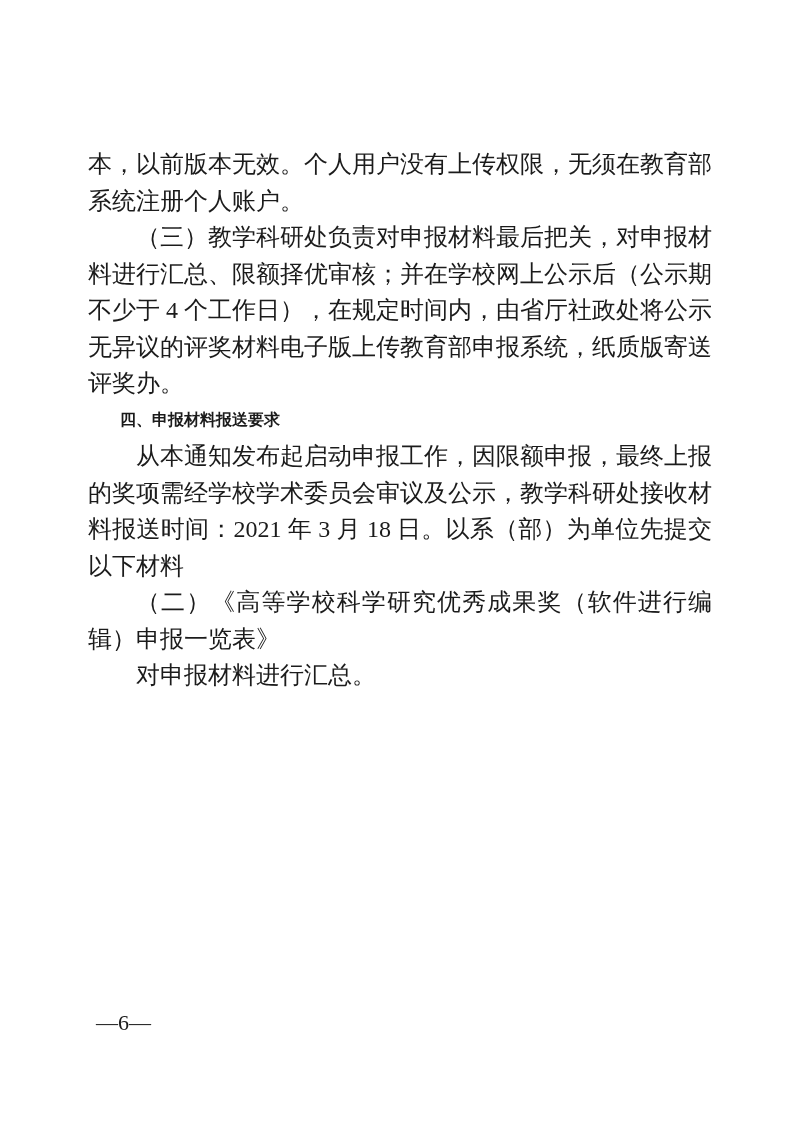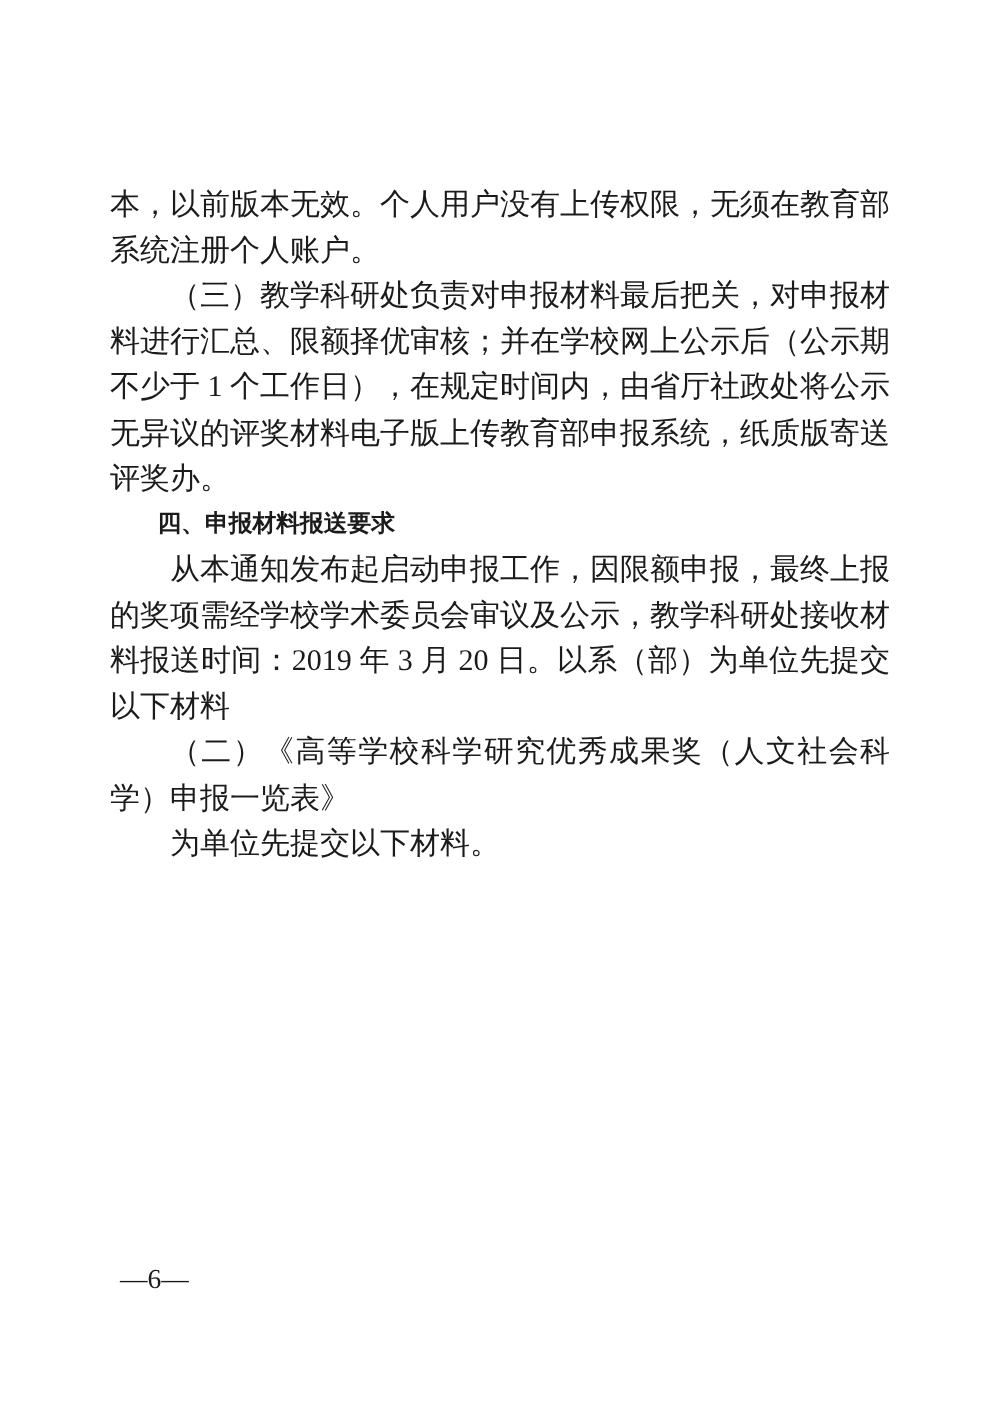--- a/index.html
+++ b/index.html
@@ -32,38 +32,38 @@
     text-indent: 2em;
   }
   .para.no-indent {
     text-indent: 0;
   }
   .heading {
     margin: 0;
     text-indent: 2em;
     font-family: "Liberation Sans", "DejaVu Sans", sans-serif;
     font-weight: 700;
-    font-size: 19px;
+    font-size: 16px;
     line-height: 36.5px;
   }
   .footer {
     position: absolute;
     left: 96px;
     top: 1010px;
     font-family: "Liberation Serif", "DejaVu Serif", serif;
     font-size: 22px;
     color: #1b1b1b;
   }
 </style>
 </head>
 <body>
 
 <div class="page">
   <div class="content">
     <p class="para no-indent">本，以前版本无效。个人用户没有上传权限，无须在教育部系统注册个人账户。</p>
-    <p class="para">（三）教学科研处负责对申报材料最后把关，对申报材料进行汇总、限额择优审核；并在学校网上公示后（公示期不少于 1 个工作日），在规定时间内，由省厅社政处将公示无异议的评奖材料电子版上传教育部申报系统，纸质版寄送评奖办。</p>
+    <p class="para">（三）教学科研处负责对申报材料最后把关，对申报材料进行汇总、限额择优审核；并在学校网上公示后（公示期不少于 4 个工作日），在规定时间内，由省厅社政处将公示无异议的评奖材料电子版上传教育部申报系统，纸质版寄送评奖办。</p>
     <h2 class="heading">四、申报材料报送要求</h2>
-    <p class="para">从本通知发布起启动申报工作，因限额申报，最终上报的奖项需经学校学术委员会审议及公示，教学科研处接收材料报送时间：2019 年 3 月 20 日。以系（部）为单位先提交以下材料</p>
-    <p class="para">（二）《高等学校科学研究优秀成果奖（人文社会科学）申报一览表》</p>
-    <p class="para">为单位先提交以下材料。</p>
+    <p class="para">从本通知发布起启动申报工作，因限额申报，最终上报的奖项需经学校学术委员会审议及公示，教学科研处接收材料报送时间：2021 年 3 月 18 日。以系（部）为单位先提交以下材料</p>
+    <p class="para">（二）《高等学校科学研究优秀成果奖（软件进行编辑）申报一览表》</p>
+    <p class="para">对申报材料进行汇总。</p>
   </div>
   <div class="footer">—6—</div>
 </div>
 
 </body></html>

